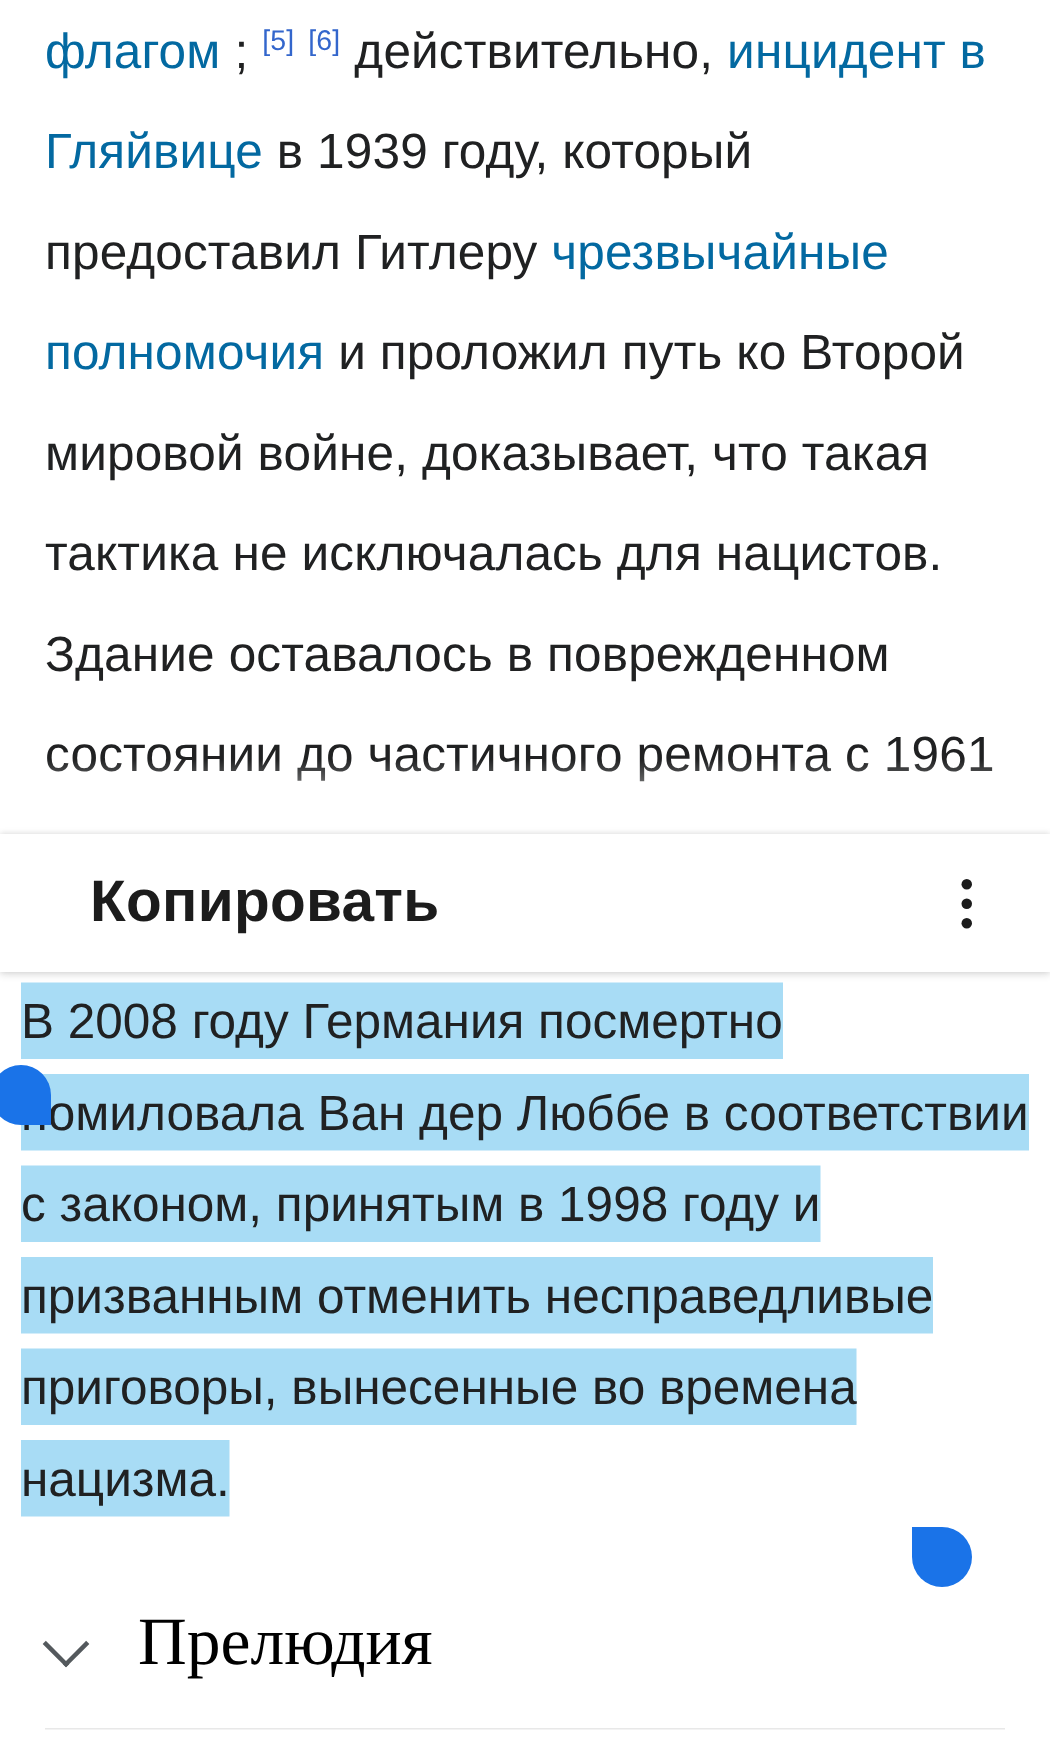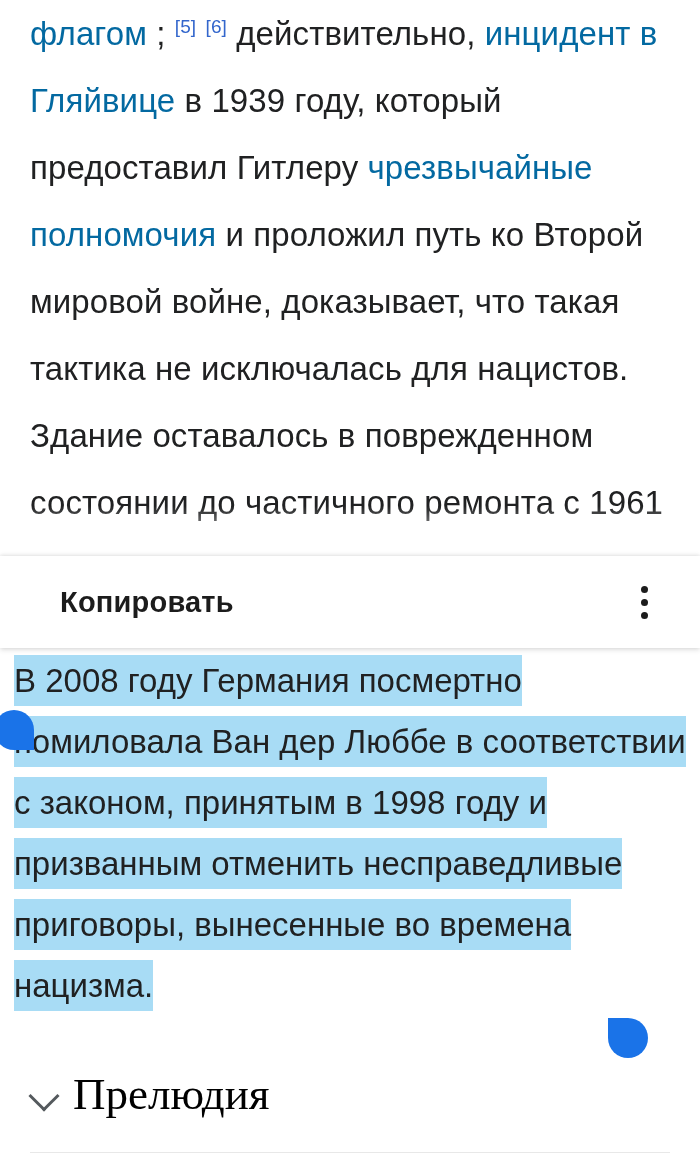--- a/index.html
+++ b/index.html
@@ -69,21 +69,21 @@
     width: 700px;
     height: 92px;
     background: #ffffff;
     box-shadow: 0 -1px 4px rgba(0,0,0,0.10), 0 2px 5px rgba(0,0,0,0.12);
     display: flex;
     align-items: center;
     box-sizing: border-box;
     padding: 0 28px 0 60px;
   }
   .action-item {
-    font-size: 29px;
+    font-size: 39px;
     font-weight: bold;
     color: #1c1c1c;
     letter-spacing: 0.2px;
     margin-right: 52px;
     white-space: nowrap;
     cursor: pointer;
   }
   .overflow-btn {
     margin-left: auto;
     width: 56px;
@@ -154,21 +154,21 @@
     border-bottom-right-radius: 50%;
   }
 
   
   .section-head {
     position: absolute;
     left: 30px;
     top: 1068px;
     display: flex;
     align-items: center;
-    gap: 13px;
+    gap: 32px;
   }
   .chev {
     width: 30px;
     height: 30px;
     position: relative;
     flex: none;
   }
   .chev:before {
     content: "";
     position: absolute;

